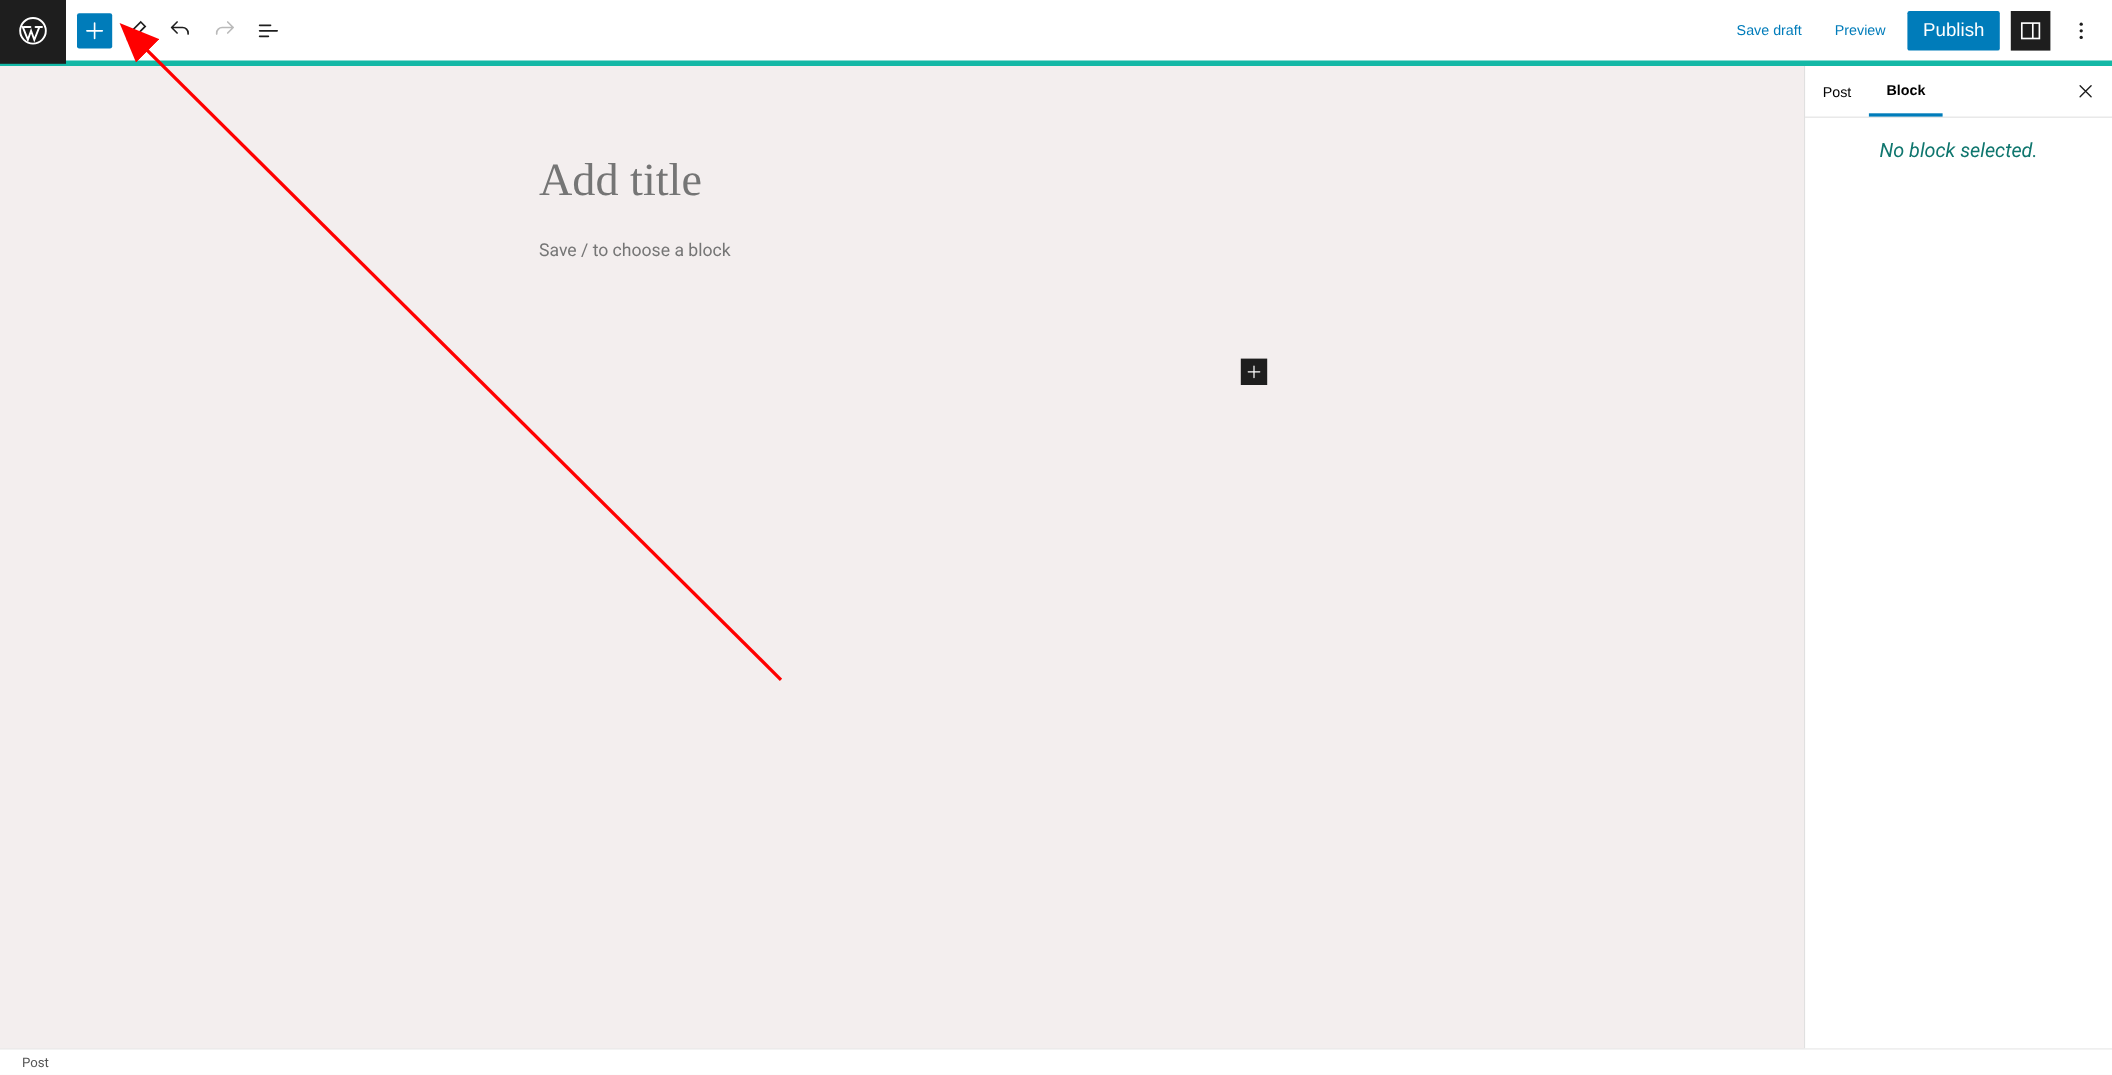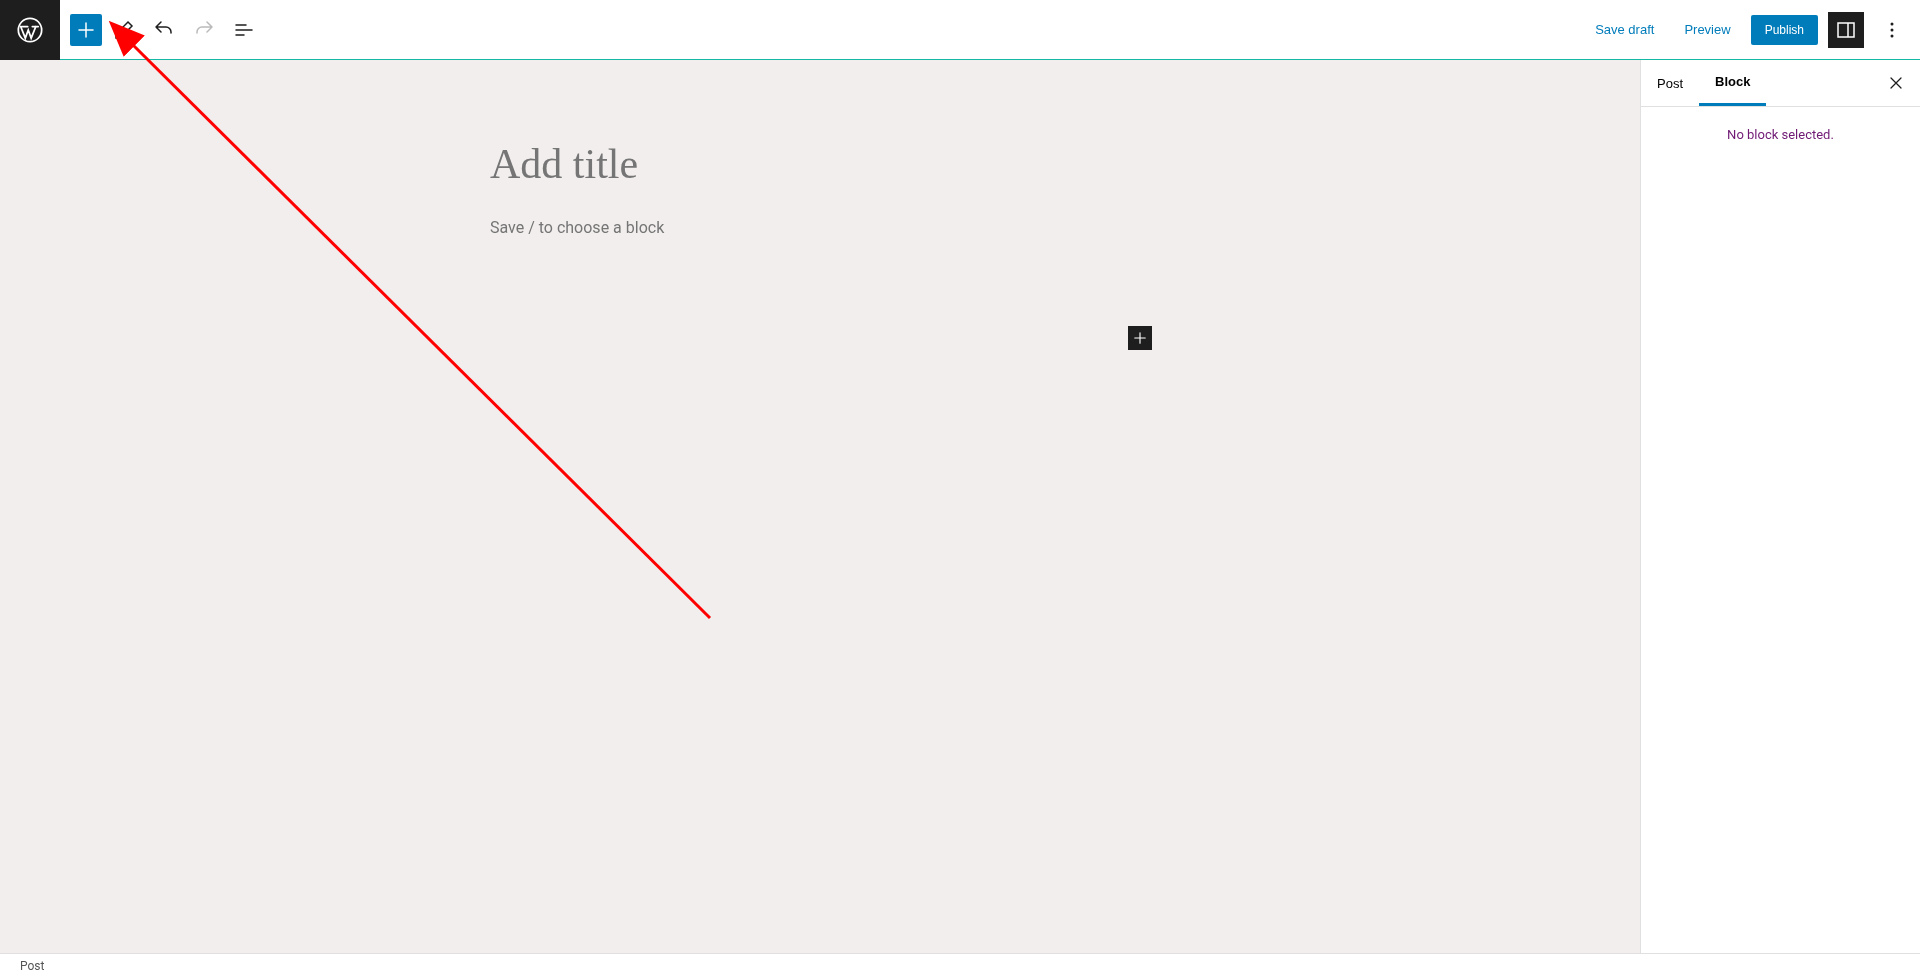--- a/index.html
+++ b/index.html
@@ -1,42 +1,42 @@
 <!DOCTYPE html>
 <html><head>
   <meta charset="utf-8">
   <style>
     * { margin: 0; padding: 0; box-sizing: border-box; }
     body { font-family: -apple-system, BlinkMacSystemFont, "Segoe UI", Roboto, sans-serif; font-size: 13px; color: #1e1e1e; width: 1920px; height: 977px; overflow: hidden; position: relative; }
     
-    .topbar { display: flex; align-items: center; height: 60px; border-bottom: 1px solid #14b8a6; background: #fff; }
+    .topbar { display: flex; align-items: center; height: 60px; border-bottom: 5px solid #14b8a6; background: #fff; }
     .wp-logo { width: 60px; height: 60px; background: #1e1e1e; display: flex; align-items: center; justify-content: center; }
     .toolbar-left { display: flex; align-items: center; gap: 4px; padding-left: 10px; }
     .icon-btn { width: 36px; height: 36px; display: flex; align-items: center; justify-content: center; border: none; background: transparent; cursor: pointer; border-radius: 2px; }
     .icon-btn.add-block { background: #007cba; color: #fff; width: 32px; height: 32px; }
     .icon-btn.disabled { opacity: 0.3; }
     .toolbar-right { margin-left: auto; display: flex; align-items: center; gap: 10px; padding-right: 10px; }
     .link-btn { color: #007cba; background: transparent; border: none; cursor: pointer; font-size: 13px; padding: 6px 10px; }
-    .publish-btn { background: #007cba; color: #fff; border: none; padding: 8px 14px; font-size: 12px; cursor: pointer; border-radius: 2px; }
+    .publish-btn { background: #007cba; color: #fff; border: none; padding: 8px 14px; font-size: 17px; cursor: pointer; border-radius: 2px; }
     .settings-btn { width: 36px; height: 36px; background: #1e1e1e; display: flex; align-items: center; justify-content: center; border: none; cursor: pointer; }
     .more-btn { width: 36px; height: 36px; display: flex; align-items: center; justify-content: center; border: none; background: transparent; cursor: pointer; }
 
     .body-wrap { display: flex; height: calc(100% - 60px - 24px); }
     .editor-canvas { flex: 1; background: #f3eeee; position: relative; padding-top: 80px; }
     .editor-content { max-width: 700px; margin: 0 auto; padding: 0 20px; }
     .title-placeholder { font-family: Liberation Serif, serif; font-size: 42px; font-weight: 300; color: #757575; margin-bottom: 30px; }
     .body-placeholder { font-size: 16px; color: #757575; }
     .inline-add-block { position: absolute; left: 1128px; top: 266px; width: 24px; height: 24px; background: #1e1e1e; display: flex; align-items: center; justify-content: center; border: none; cursor: pointer; }
 
     .sidebar { width: 280px; border-left: 1px solid #e0e0e0; background: #fff; display: flex; flex-direction: column; }
     .sidebar-tabs { display: flex; align-items: center; border-bottom: 1px solid #e0e0e0; height: 47px; position: relative; }
     .sidebar-tab { padding: 14px 16px; font-size: 13px; cursor: pointer; border: none; background: transparent; }
     .sidebar-tab.active { font-weight: 700; border-bottom: 3px solid #007cba; }
     .tab-close { position: absolute; right: 8px; top: 50%; transform: translateY(-50%); width: 32px; height: 32px; border: none; background: transparent; cursor: pointer; display: flex; align-items: center; justify-content: center; }
-    .sidebar-body { padding: 20px; text-align: center; font-size: 13px; color: #701a75; }
+    .sidebar-body { padding: 20px; text-align: center; font-size: 18px; color: #0f766e; font-style: italic; }
 
     .footer-bar { height: 24px; background: #fff; border-top: 1px solid #e0e0e0; display: flex; align-items: center; padding: 0 20px; font-size: 12px; color: #555; }
 
     .annotation-arrow { position: absolute; top: 0; left: 0; pointer-events: none; z-index: 1000; }
   </style>
 </head>
 <body>
 
 <div class="topbar">
   <div class="wp-logo">

